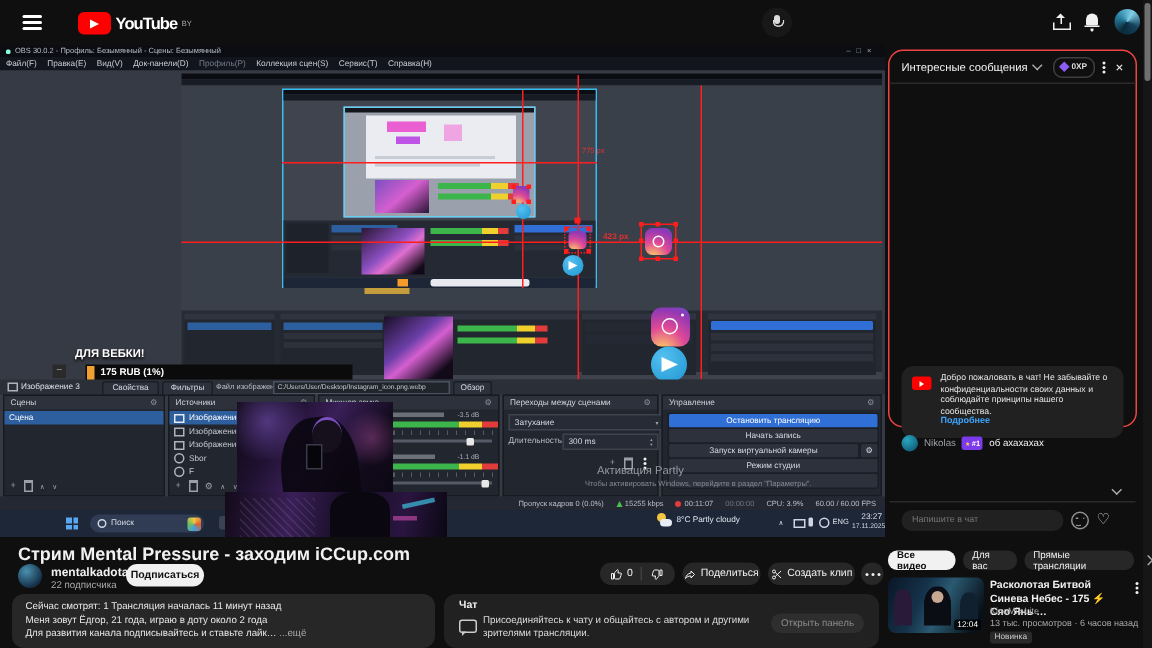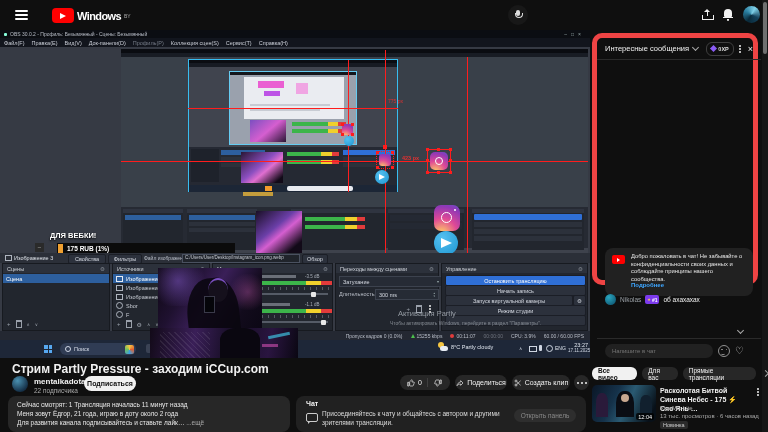--- a/index.html
+++ b/index.html
@@ -39,21 +39,21 @@
   <div class="a" style="left:0;top:0;width:768px;height:30px;background:#0f0f0f;"></div>
   <div class="a" style="left:15px;top:10px;display:flex;flex-direction:column;gap:2.5px;">
     <span class="bar"></span>
       <span class="bar"></span>
       <span class="bar"></span>
   </div>
   <div class="a f" style="left:52px;top:8px;gap:3px;">
     <span style="width:22px;height:15px;background:#f00;border-radius:4px;display:flex;align-items:center;justify-content:center;">
       <span style="width:0;height:0;border-style:solid;border-width:3.5px 0 3.5px 6px;border-color:transparent transparent transparent #fff;"></span>
     </span>
-    <span style="color:#fff;font-size:11px;font-weight:bold;letter-spacing:-0.6px;">Windows</span>
+    <span style="color:#fff;font-size:11px;font-weight:bold;letter-spacing:-0.6px;">YouTube</span>
     <sup style="color:#aaa;font-size:5px;">BY</sup>
   </div>
   <div class="a" style="left:508px;top:5px;width:20px;height:20px;border-radius:50%;background:#181818;">
     <span style="position:absolute;left:8px;top:5px;width:3.5px;height:6px;background:#ddd;border-radius:2px;"></span>
     <span style="position:absolute;left:6.5px;top:8px;width:6.5px;height:4px;border:1px solid #ddd;border-top:none;border-radius:0 0 4px 4px;"></span>
   </div>
   <div class="a" style="left:702px;top:9px;width:12px;height:11px;">
     <span style="position:absolute;left:0;bottom:0;width:10px;height:4px;border:1.2px solid #f1f1f1;border-top:none;"></span>
     <span style="position:absolute;left:4.6px;top:1px;width:1.5px;height:6px;background:#f1f1f1;"></span>
     <span style="position:absolute;left:2.2px;top:0;width:0;height:0;border-style:solid;border-width:0 3.2px 3.5px 3.2px;border-color:transparent transparent #f1f1f1 transparent;"></span>
@@ -386,21 +386,21 @@
       <span style="position:absolute;left:46px;top:28px;width:9px;height:15px;background:#05050a;border:1px solid #3a3a4a;display:block;"></span>
     </div>
     <div class="a" style="left:150px;top:298px;width:148px;height:30px;background:linear-gradient(100deg,#120a18,#3a1f58 30%,#150d22 55%,#2a1540 80%,#0a0712);overflow:hidden;">
       <span style="position:absolute;left:10px;top:4px;width:50px;height:26px;background:repeating-linear-gradient(45deg,rgba(255,255,255,.08) 0 1px,transparent 1px 4px);display:block;"></span>
       <span style="position:absolute;left:70px;top:0;width:40px;height:30px;background:#0a0710;border-radius:40% 40% 0 0;display:block;"></span>
       <span style="position:absolute;right:8px;top:6px;width:22px;height:3px;background:#3fc0e0;opacity:.7;transform:rotate(-12deg);display:block;"></span>
       <span style="position:absolute;right:20px;top:16px;width:16px;height:3px;background:#d04fb0;opacity:.6;display:block;"></span>
     </div>
   </div>
 
-  <div class="a tx" style="left:12px;top:362px;color:#f1f1f1;font-size:12px;font-weight:bold;">Стрим Partly Pressure - заходим iCCup.com</div>
+  <div class="a tx" style="left:12px;top:362px;color:#f1f1f1;font-size:12px;font-weight:bold;">Стрим Mental Pressure - заходим iCCup.com</div>
 
   <div class="a" style="left:12px;top:376px;width:16px;height:16px;border-radius:50%;background:radial-gradient(circle at 35% 30%,#4a90b0,#16324a 70%,#0b1a28);"></div>
   <div class="a tx" style="left:34px;top:377px;color:#f1f1f1;font-size:8px;font-weight:bold;">mentalkadota1</div>
   <div class="a tx" style="left:34px;top:387px;color:#aaa;font-size:6.5px;">22 подписчика</div>
   <div class="a pill" style="left:84px;top:376px;width:52px;height:15px;background:#f1f1f1;">
     <span style="color:#0f0f0f;font-size:7px;font-weight:bold;">Подписаться</span>
   </div>
 
   <div class="a pill" style="left:400px;top:375px;width:50px;height:15px;gap:0;">
     <span class="f" style="gap:3px;padding:0 5px;">
@@ -451,21 +451,21 @@
     <span class="a tx" style="left:10px;top:4px;color:#f1f1f1;font-size:7px;font-weight:bold;">Чат</span>
     <span class="a" style="left:10px;top:17px;width:10px;height:7px;border:1px solid #ccc;border-radius:2px;">
       <i style="position:absolute;left:1px;bottom:-3px;width:0;height:0;border-style:solid;border-width:3px 3px 0 0;border-color:#ccc transparent transparent transparent;"></i>
     </span>
     <span class="a" style="left:26px;top:14px;width:190px;color:#ddd;font-size:6.5px;line-height:1.35;">Присоединяйтесь к чату и общайтесь с автором и другими зрителями трансляции.</span>
     <span class="a pill" style="left:218px;top:13px;width:62px;height:13px;background:#2e2e2e;">
       <span style="color:#8a8a8a;font-size:6.5px;">Открыть панель</span>
     </span>
   </div>
 
-  <div class="a" style="left:592px;top:33px;width:166px;height:252px;background:#0f0f0f;border:5px solid #ef4444;border-radius:10px;box-sizing:border-box;">
+  <div class="a" style="left:592px;top:33px;width:166px;height:252px;background:#0f0f0f;border:1px solid #ef4444;border-radius:10px;box-sizing:border-box;">
     <div class="a f" style="left:0;top:0;width:164px;height:22px;border-bottom:1px solid #2a2a2a;padding:0 8px;box-sizing:border-box;gap:4px;">
       <span class="tx" style="color:#f1f1f1;font-size:7.5px;">Интересные сообщения</span>
       <span class="chev" style="transform:rotate(45deg);margin-top:-2px;"></span>
       <span class="f" style="margin-left:auto;height:12px;border:1px solid #3f3f3f;border-radius:6px;padding:0 4px;gap:2px;">
         <i style="width:5px;height:5px;background:#8b5cf6;transform:rotate(45deg);display:block;"></i>
         <span style="color:#ddd;font-size:5.5px;font-weight:bold;">0XP</span>
       </span>
       <span class="dots3" style="display:block;">
           <span></span>
           <span></span>

